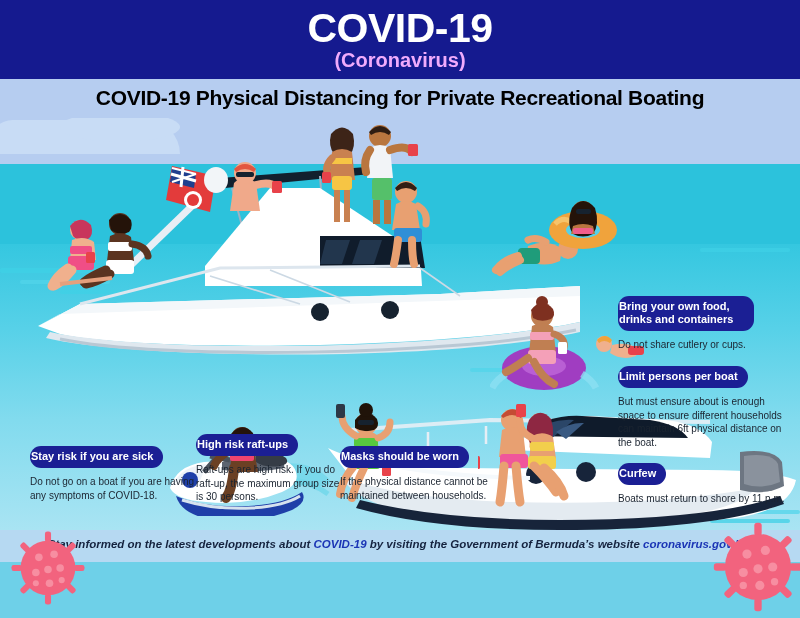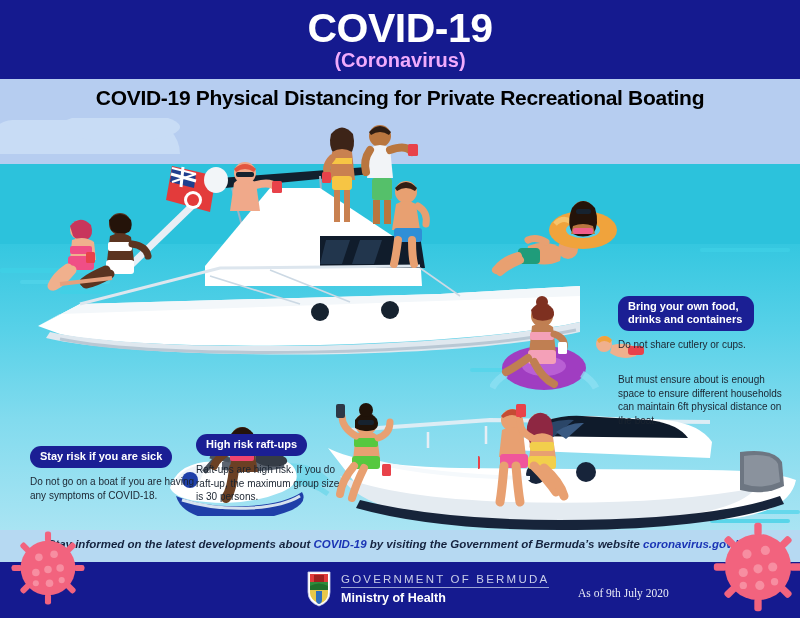--- a/index.html
+++ b/index.html
@@ -82,21 +82,21 @@
   .ripple { position:absolute; background:#3fd0e6; border-radius:4px; opacity:.75;}
   .ripple.l { background:#51d4ea; }
 
   
   .callout { position:absolute; z-index:12; }
   .pill {
     display:inline-block;
     background:#1b1f94;
     color:#ffffff;
     font-size:11px; font-weight:bold;
-    padding:4px 10px 5px 10px;
+    padding:4px 10px 5px 1px;
     border-radius:11px;
     white-space:nowrap;
     line-height:13px;
   }
   .pill.two-line { white-space:normal; }
   .body-txt {
     margin-top:7px;
     color:#1b2430;
     font-size:10px;
     line-height:13.5px;
@@ -405,34 +405,43 @@
       <rect x="-8" y="58" width="10" height="13" rx="1.5" fill="#e8424a"></rect>
     </svg>
 
     <div class="callout" id="c-food">
       <div class="pill two-line" style="width:136px;">Bring your own food,
 drinks and containers</div>
       <div class="body-txt">Do not share cutlery or cups.</div>
     </div>
 
     <div class="callout" id="c-limit">
+      <div class="pill">Limit persons per boat</div>
       <div class="body-txt">But must ensure about is enough space to ensure different households can maintain 6ft physical distance on the boat.</div>
     </div>
 
+    <div class="callout" id="c-curfew">
+      <div class="pill">Curfew</div>
+      <div class="body-txt">Boats must return to shore by 11 p.m.</div>
+    </div>
 
     <div class="callout" id="c-stay">
       <div class="pill">Stay risk if you are sick</div>
       <div class="body-txt">Do not go on a boat if you are having any symptoms of COVID-18.</div>
     </div>
 
     <div class="callout" id="c-raft">
       <div class="pill">High risk raft-ups</div>
       <div class="body-txt">Raft-ups are high risk. If you do raft-up, the maximum group size is 30 persons.</div>
     </div>
 
+    <div class="callout" id="c-mask">
+      <div class="pill">Masks should be worn</div>
+      <div class="body-txt">If the physical distance cannot be maintained between households.</div>
+    </div>
 
   </div>
 
   <div class="header">
     <div class="title-main">COVID-19</div>
     <div class="title-sub">(Coronavirus)</div>
   </div>
 
   <div class="subband">
     <div class="subband-text">COVID-19 Physical Distancing for Private Recreational Boating</div>
@@ -555,32 +564,14 @@
         <circle cx="34" cy="70" r="4"></circle>
     </g>
   </svg>
 
   <div class="footstrip">
     <div class="footstrip-text">
       <span>Stay informed on the latest developments about </span><span class="hl">COVID-19</span><span> by visiting the Government of Bermuda’s website  </span><span class="url">coronavirus.gov.bm</span>
     </div>
   </div>
 
-  <div class="footer">
-    <div class="gov-block">
-      <svg class="crest" viewBox="0 0 26 36">
-        <path d="M2 1 h22 v20 q0 10 -11 14 Q2 31 2 21 Z" fill="#ffffff" stroke="#c9cee8" stroke-width="0.8"></path>
-        <path d="M4 3 h18 v8 h-18 Z" fill="#e03a3a"></path>
-        <path d="M8 4 h10 v7 h-10 Z" fill="#a02020"></path>
-        <path d="M4 11 h18 v8 h-18 Z" fill="#2e8b3c"></path>
-        <path d="M4 15 q9 -5 18 0 v4 h-18 Z" fill="#1f6f2c"></path>
-        <path d="M4 19 h18 v3 q0 8 -9 11 Q4 28 4 22 Z" fill="#e8c84a"></path>
-        <path d="M10 20 h6 v9 q0 3 -3 4 q-3 -1 -3 -4 Z" fill="#2e6fbf"></path>
-      </svg>
-      <div class="gov-lines">
-        <div class="gov-line1">GOVERNMENT OF BERMUDA</div>
-        <div class="gov-line2">Ministry of Health</div>
-      </div>
-    </div>
-    <div class="asof">As of 9th July 2020</div>
-  </div>
 
 </div>
 
 </body></html>

